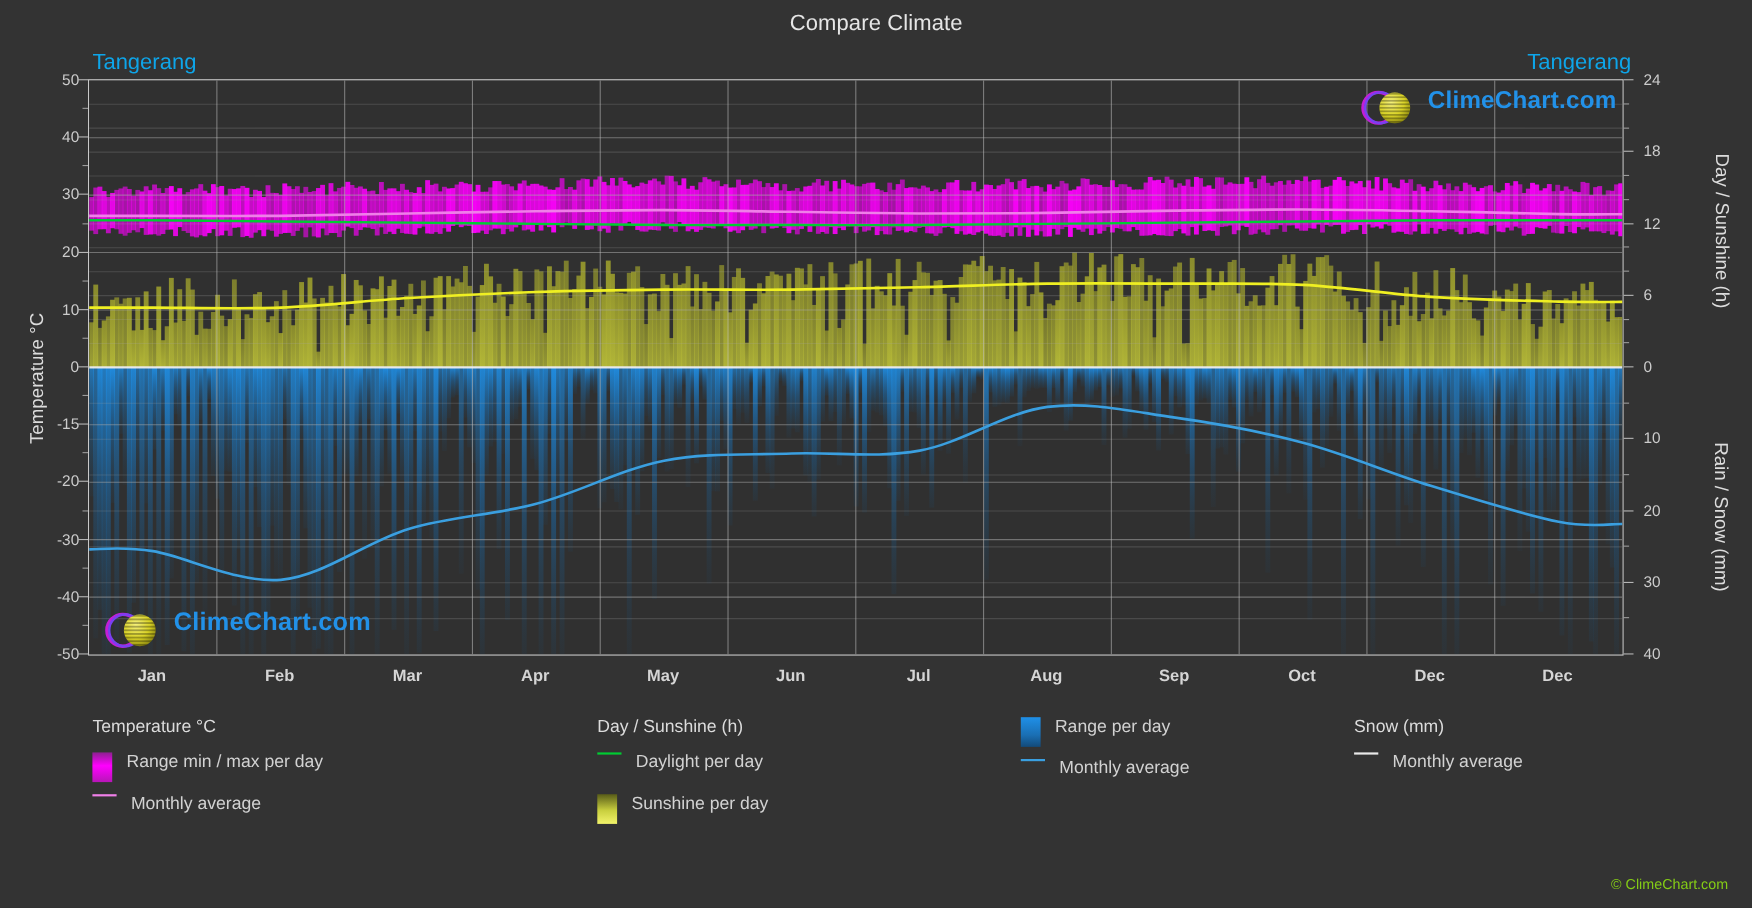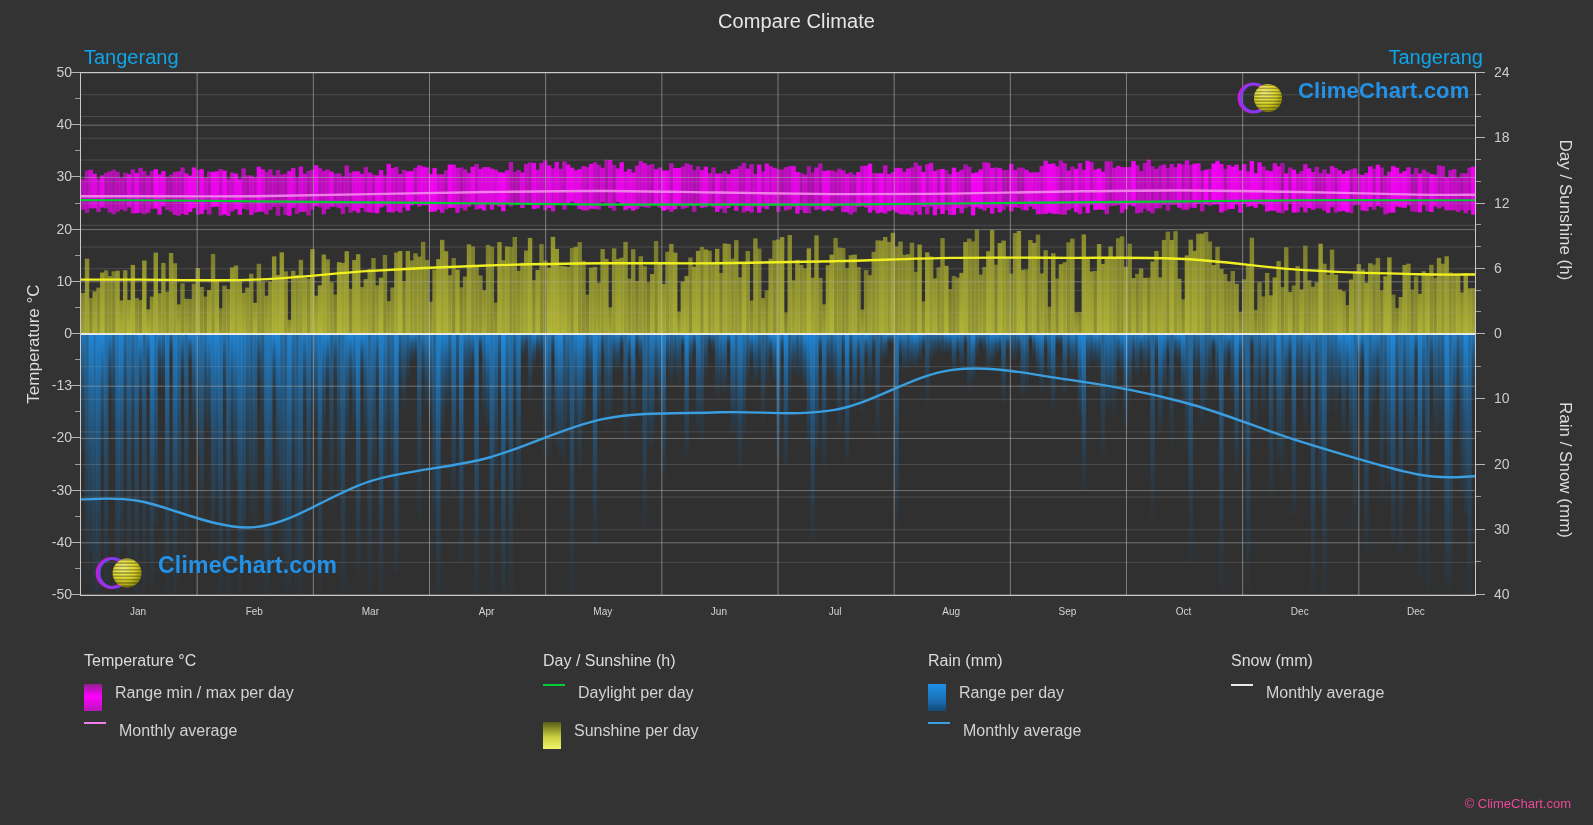--- a/index.html
+++ b/index.html
@@ -104,25 +104,26 @@
   .axis-title.right-bot {
     left: 1452px; top: 460px;
     transform: rotate(90deg);
     transform-origin: center;
     width: 225px; text-align: center;
   }
 
   .xtick-label {
     position: absolute;
     top: 606px;
-    font-size: 10px;
+    font-size: 15px;
     color: #d5d5d5;
     text-align: center;
     width: 80px;
     transform: translateX(-40px);
+    font-weight: bold;
   }
 
   
   .legend-col { position: absolute; top: 652px; }
   .legend-head {
     font-size: 16px; color: #dcdcdc; margin-bottom: 14px;
   }
   .legend-row {
     display: flex; align-items: flex-start; height: 30px; margin-bottom: 8px;
   }
@@ -139,21 +140,21 @@
   .sw-snow  { background: linear-gradient(180deg,#f2f2f2 0%, #c0c0c0 45%, #6f6f6f 100%); }
   .ln-temp  { background: #ef7fe8; }
   .ln-day   { background: #00cc33; }
   .ln-sun   { background: #efef22; }
   .ln-rain  { background: #3a9fe0; }
   .ln-snow  { background: #e9e9e9; }
 
   .copyright {
     position: absolute;
     right: 22px; bottom: 14px;
-    font-size: 13px; color: #ec4899;
+    font-size: 13px; color: #84cc16;
   }
 
   
   .logo { position: absolute; display: flex; align-items: flex-start; }
   .logo-text {
     font-size: 22px; color: #2291e8; font-weight: bold; letter-spacing: .2px;
   }
   .logo-top { left: 1234px; top: 78px; }
   .logo-bottom { left: 92px; top: 552px; }
   .logo-bottom .logo-text { font-size: 23px; }
@@ -1342,21 +1343,21 @@
       <div class="ytick" style="top:124.2px">40</div>
       <div class="tickmark left" style="top:124.2px"></div>
       <div class="ytick" style="top:176.4px">30</div>
       <div class="tickmark left" style="top:176.4px"></div>
       <div class="ytick" style="top:228.6px">20</div>
       <div class="tickmark left" style="top:228.6px"></div>
       <div class="ytick" style="top:280.8px">10</div>
       <div class="tickmark left" style="top:280.8px"></div>
       <div class="ytick" style="top:333px">0</div>
       <div class="tickmark left" style="top:333px"></div>
-      <div class="ytick" style="top:385.2px">-13</div>
+      <div class="ytick" style="top:385.2px">-15</div>
       <div class="tickmark left" style="top:385.2px"></div>
       <div class="ytick" style="top:437.4px">-20</div>
       <div class="tickmark left" style="top:437.4px"></div>
       <div class="ytick" style="top:489.6px">-30</div>
       <div class="tickmark left" style="top:489.6px"></div>
       <div class="ytick" style="top:541.8px">-40</div>
       <div class="tickmark left" style="top:541.8px"></div>
       <div class="ytick" style="top:594px">-50</div>
       <div class="tickmark left" style="top:594px"></div>
       <div class="tickmark left minor" style="top:98.1px"></div>
@@ -1434,21 +1435,20 @@
       <span class="swatch-line ln-day"></span>
       <span class="legend-label">Daylight per day</span>
     </div>
     <div class="legend-row">
       <span class="swatch-box sw-sun"></span>
       <span class="legend-label">Sunshine per day</span>
     </div>
   </div>
 
   <div class="legend-col" style="left:928px;width:300px;">
-    <div class="legend-head">Rain (mm)</div>
     <div class="legend-row">
       <span class="swatch-box sw-rain"></span>
       <span class="legend-label">Range per day</span>
     </div>
     <div class="legend-row">
       <span class="swatch-line ln-rain"></span>
       <span class="legend-label">Monthly average</span>
     </div>
   </div>
 

